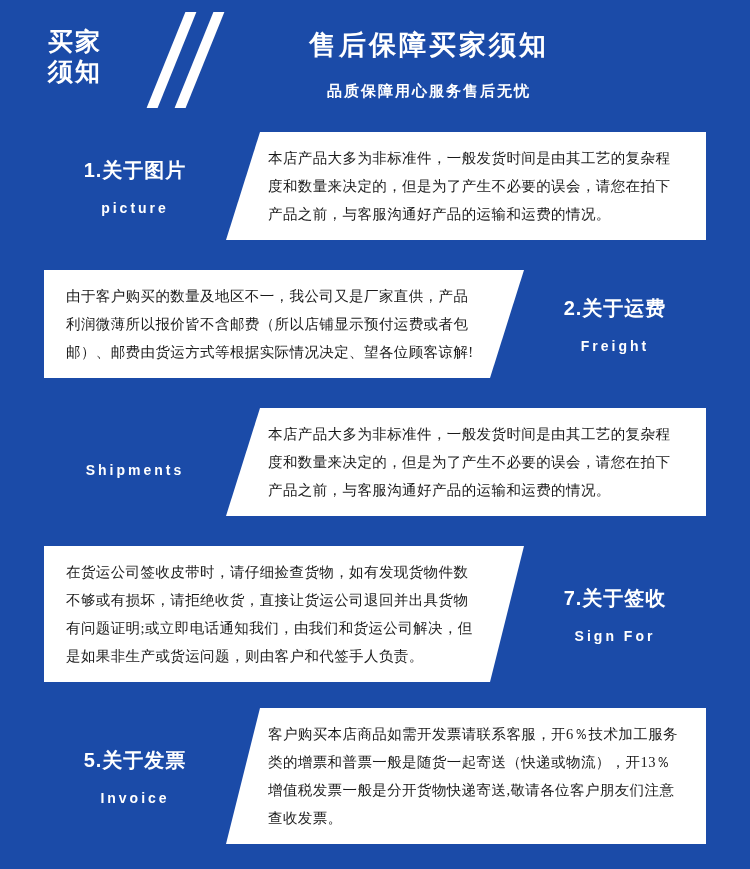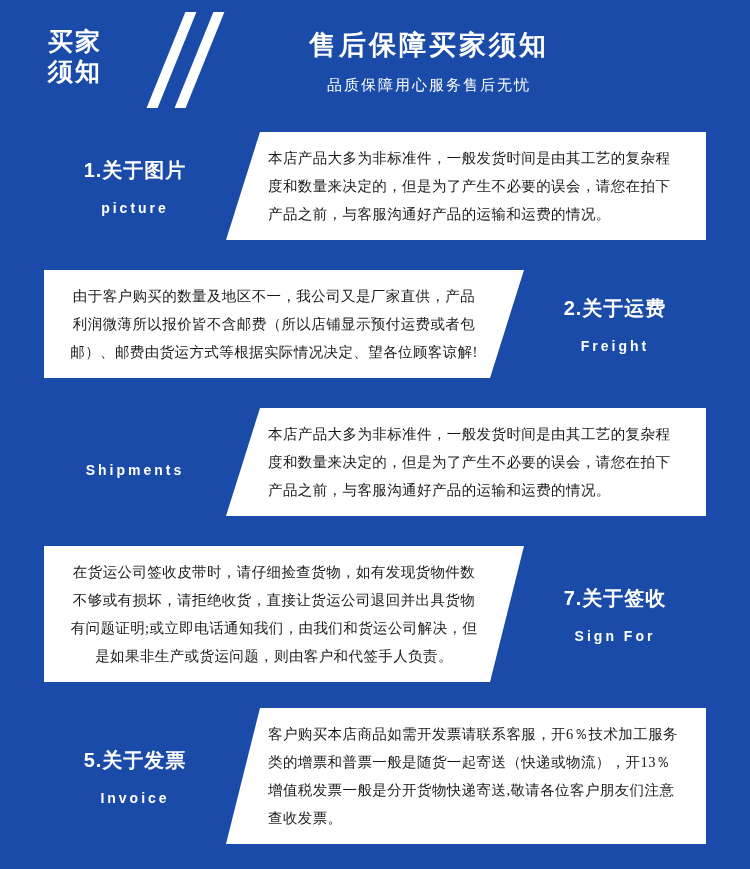--- a/index.html
+++ b/index.html
@@ -68,21 +68,22 @@
     color: #ffffff;
     font-size: 27px;
     font-weight: bold;
     letter-spacing: 3px;
     line-height: 34px;
   }
   .header-sub {
     color: #ffffff;
     font-size: 15px;
     letter-spacing: 2px;
-    margin-top: 14px;
+    margin-top: 20px;
+    font-weight: bold;
   }
 
   
   .rows {
     padding: 14px 44px 0 44px;
   }
   .row {
     position: relative;
     margin-bottom: 26px;
     min-height: 112px;
@@ -138,21 +139,20 @@
     color: #1a1a1a;
     font-size: 14.5px;
     line-height: 28px;
     letter-spacing: 0.4px;
     padding: 12px 22px 12px 42px;
     text-indent: 0;
     font-family: Liberation Serif, serif;
   }
   .text-body.pad-right {
     padding: 12px 42px 12px 22px;
-    text-align: center;
   }
 </style>
 </head>
 <body>
 
 <div class="page">
 
   <div class="header">
     <div class="header-badge">
       <div>买家</div>

